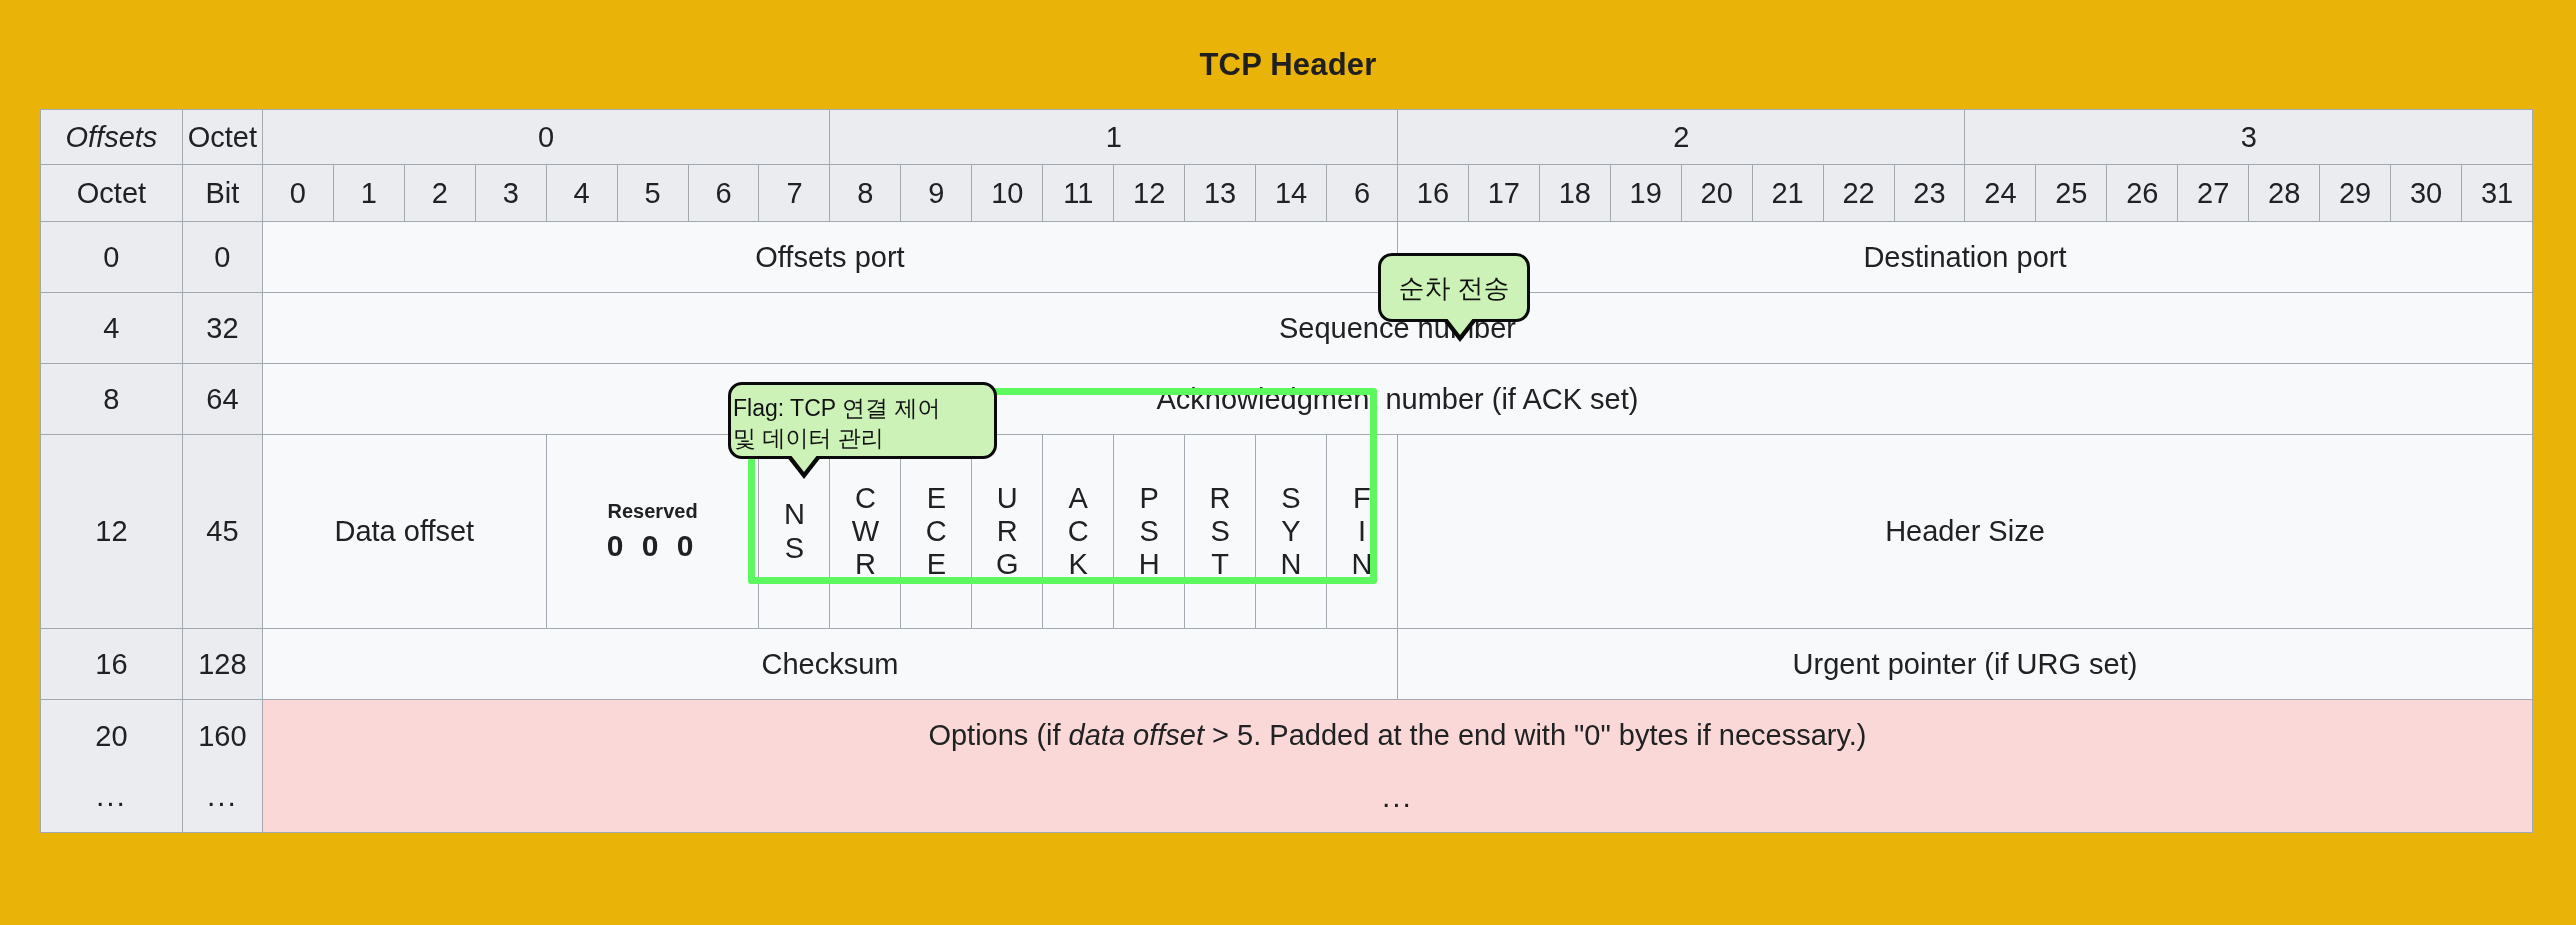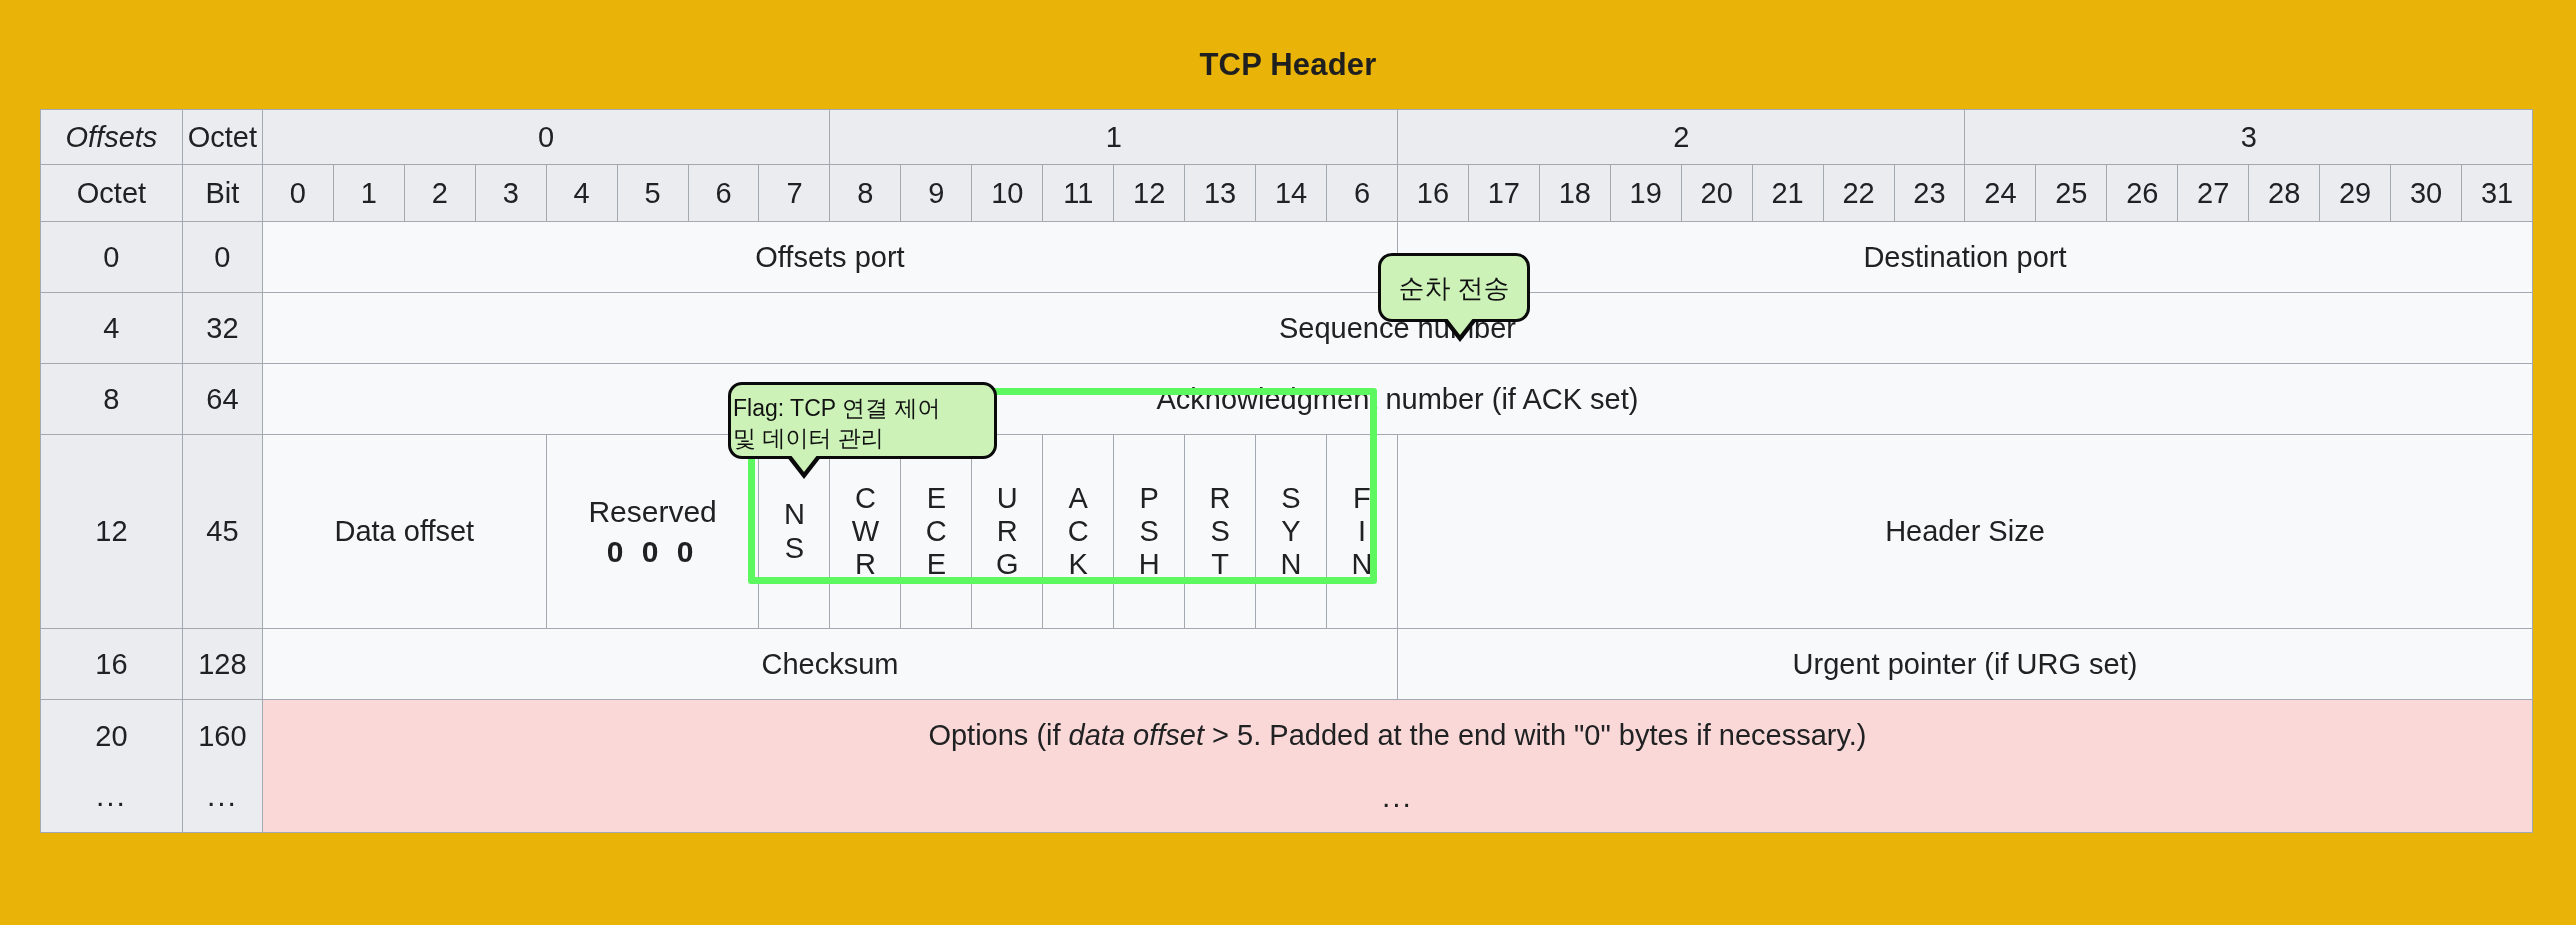--- a/index.html
+++ b/index.html
@@ -97,21 +97,21 @@
   .flagcell {
     background: #f8f9fa;
     font-size: 30px;
     line-height: 1.12;
     padding: 0;
   }
   .flagstack {
     display: block;
     line-height: 1.14;
   }
-  .reserved-main { display: block; font-size: 30px; }
+  .reserved-main { display: block; font-size: 20px; font-weight: bold; }
   .reserved-zeros { display: block; font-size: 30px; font-weight: bold; letter-spacing: 5px; margin-top: 6px; }
 
   
   .flag-highlight {
     position: absolute;
     border: 7px solid #5df760;
     border-radius: 3px;
     pointer-events: none;
     box-sizing: border-box;
   }

